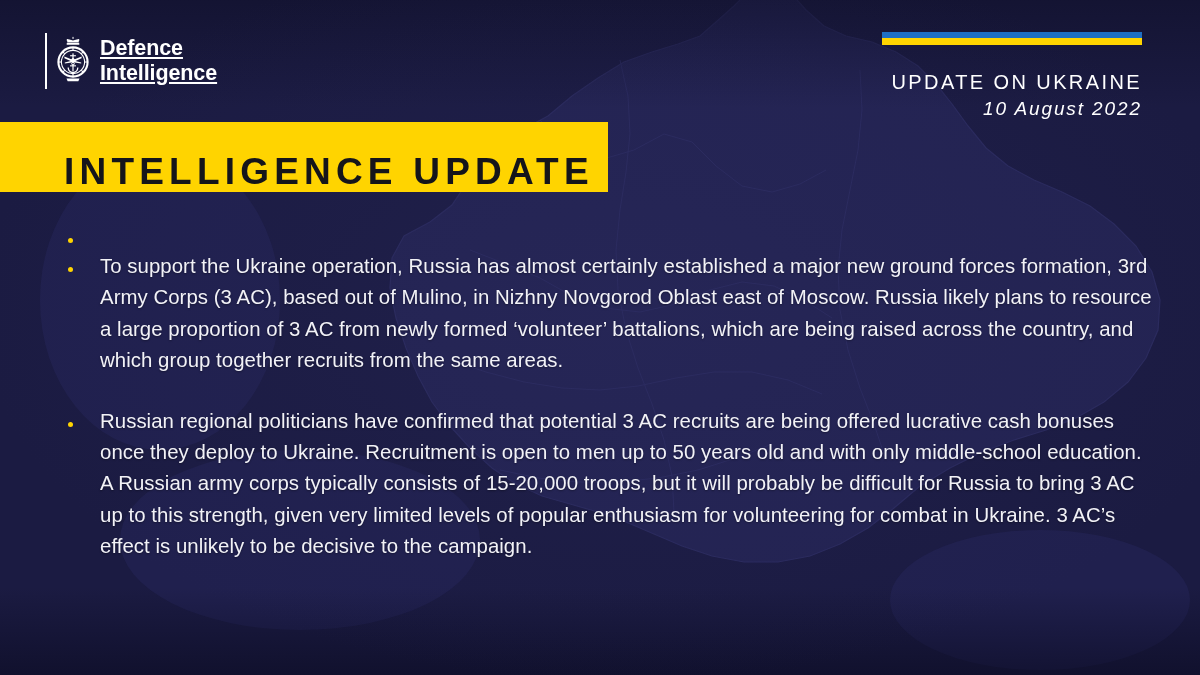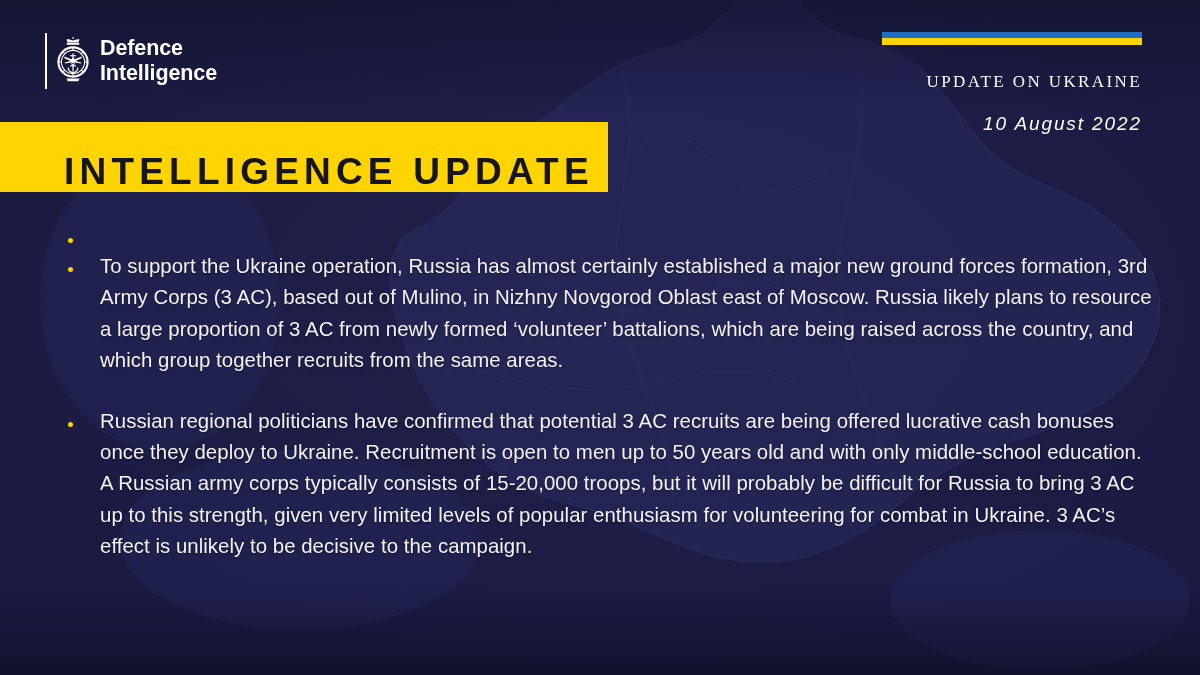--- a/index.html
+++ b/index.html
@@ -55,20 +55,21 @@
     margin-right: 10px;
   }
   #crest { width: 32px; height: 52px; display: block; }
   #brand-words {
     margin-left: 11px;
     color: #ffffff;
     font-size: 21.5px;
     line-height: 25.5px;
     font-weight: 600;
     letter-spacing: -0.1px;
+    text-decoration: underline;
   }
 
   #flag-bar {
     position: absolute;
     left: 882px;
     top: 32px;
     width: 260px;
     height: 13px;
     overflow: hidden;
   }
@@ -76,33 +77,32 @@
   #flag-yellow { height: 7px; background: #ffd400; }
 
   #header-meta {
     position: absolute;
     right: 58px;
     top: 71px;
     text-align: right;
     color: #ffffff;
   }
   #update-on-ukraine {
-    font-size: 17px;
+    font-size: 20px;
     letter-spacing: 2.4px;
     font-weight: 400;
     line-height: 22px;
     white-space: nowrap;
-    font-family: Liberation Serif, serif;
   }
   #update-date {
     font-size: 19px;
     font-style: italic;
     letter-spacing: 1.9px;
     line-height: 23px;
-    margin-top: 19px;
+    margin-top: 4px;
     white-space: nowrap;
   }
 
   
   #banner {
     position: absolute;
     left: 0;
     top: 122px;
     width: 608px;
     height: 70px;

